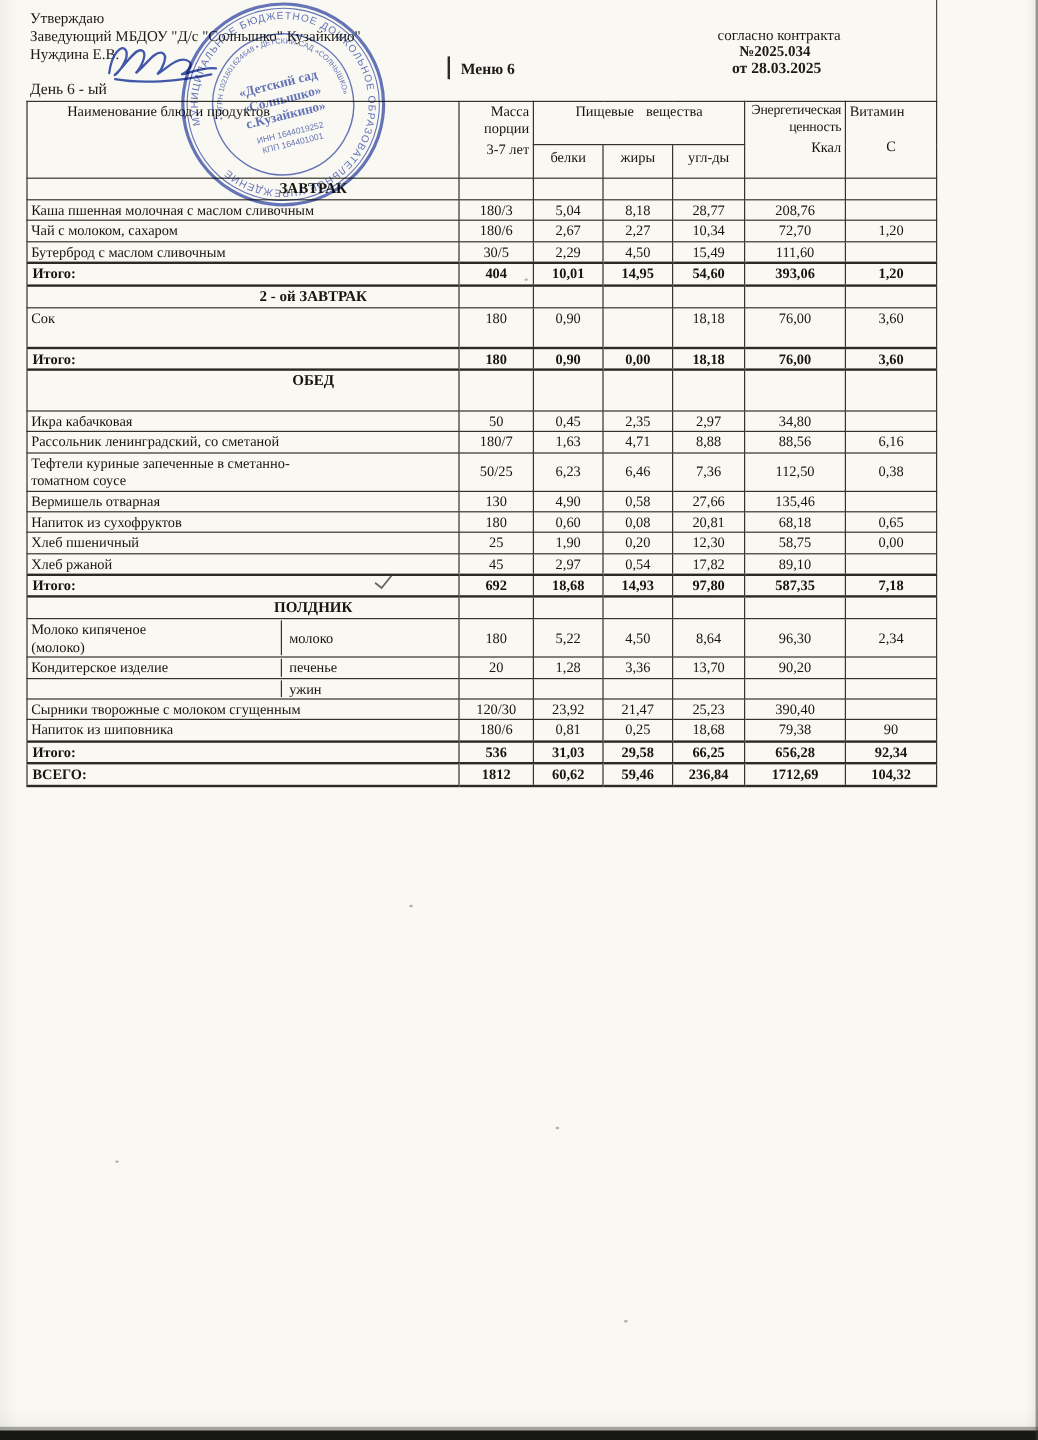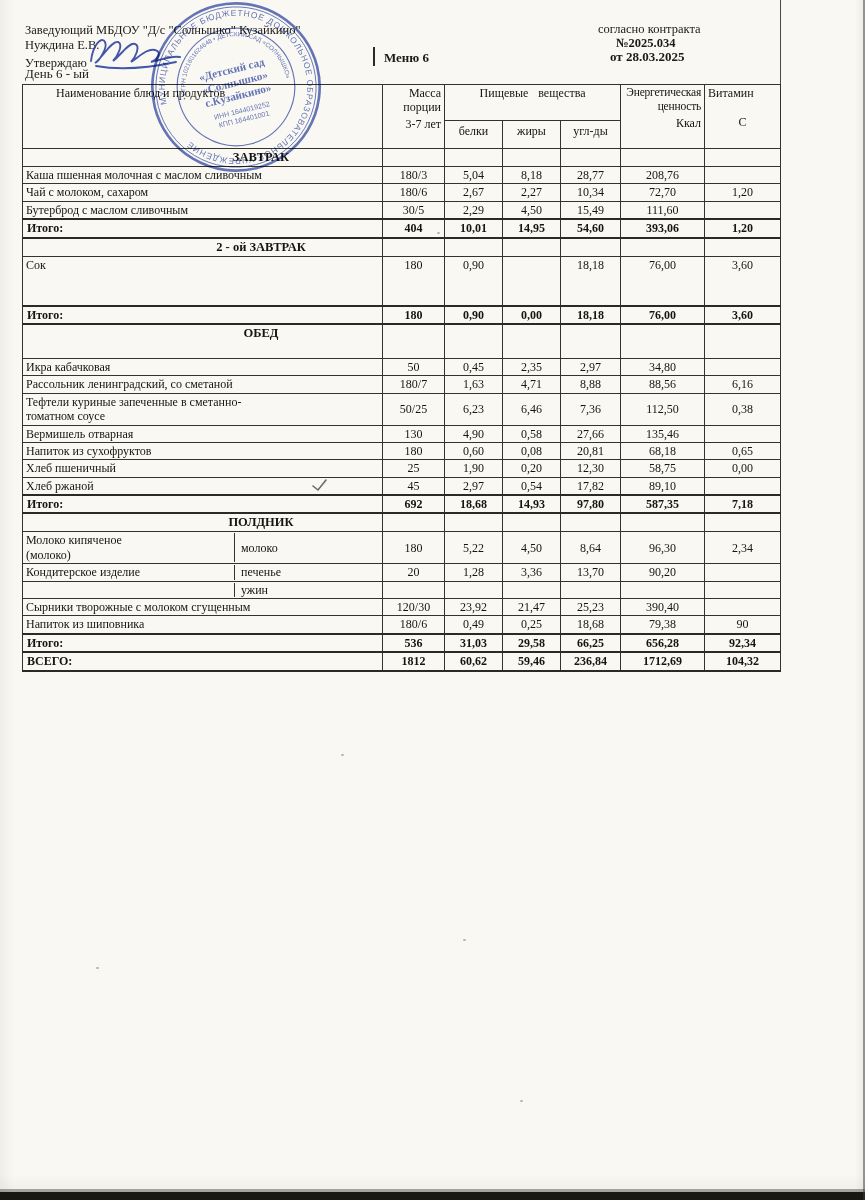--- a/index.html
+++ b/index.html
@@ -5,21 +5,21 @@
   * { margin:0; padding:0; box-sizing:border-box; }
   html,body { width:865px; height:1200px; }
   body { background:#dddbd4; font-family:"Liberation Serif", serif; }
   .page { position:relative; width:865px; height:1200px; background:#f9f8f3; overflow:hidden; color:#1c1b18; }
   .page::before { content:""; position:absolute; inset:0; pointer-events:none;
     background: linear-gradient(90deg, rgba(80,75,60,.06), rgba(0,0,0,0) 14px),
                 linear-gradient(270deg, rgba(60,60,50,.08), rgba(0,0,0,0) 10px),
                 linear-gradient(0deg, rgba(60,60,50,.07), rgba(0,0,0,0) 26px); }
 
   
-  .t-utv      { position:absolute; left:25px; top:8px;  font-size:12.5px;margin-top:48px; }
+  .t-utv      { position:absolute; left:25px; top:8px;  font-size:12.5px; }
   .t-org      { position:absolute; left:25px; top:23px; font-size:12.5px; }
   .t-name     { position:absolute; left:25px; top:38px; font-size:12.5px; }
   .t-contract { position:absolute; left:598px; top:22px; font-size:12.5px; }
   .t-contract-no { position:absolute; left:616px; top:36px; font-size:12.5px;font-weight:bold; }
   .t-menu     { position:absolute; left:384px; top:50px; font-weight:bold; font-size:13px; }
   .menu-divider { position:absolute; left:373px; top:47px; width:2px; height:19px; background:#2a2a28; }
   .t-date     { position:absolute; left:610px; top:49px; font-weight:bold; font-size:13px; }
   .t-day      { position:absolute; left:25px; top:66px; font-weight:normal; font-size:13px; }
   .header-frame-line { position:absolute; left:780px; top:0; width:1px; height:84px; background:#4a4a46; }
 
@@ -40,21 +40,21 @@
   .sub-hdr th { text-align:center; height:28px; padding-top:3px; }
   th.c-vit .vit-top { text-align:left; }
   th.c-vit .vit-c { text-align:center; margin-top:15px; }
 
   td.mass, td.num, td.kcal, td.vit { text-align:center; vertical-align:middle; }
   td.name { text-align:left; vertical-align:middle; }
 
   tr.sec-title td.name { font-weight:bold; font-size:12.5px; text-align:center; padding-left:120px; }
   tr.sec-title td { height:17px; }
   tr.sec-title.s2 td { height:34px; vertical-align:top; }
-  tr.item.s1 td { height:50px; vertical-align:top; }
+  tr.item.s1 td { height:34px; vertical-align:top; }
 
   tr.totals td { font-weight:bold; border-top:2px solid #2b2a24; border-bottom:2px solid #2b2a24; }
   tr.totals td.name { padding-left:4px; }
 
   .name-flex { display:flex; align-items:stretch; }
   .name-text { white-space:pre-line; display:block; max-width:240px; }
   .name-flex.with-note .name-text { flex:none; width:208px; max-width:208px; }
   .name-note { border-left:1px solid #35332c; padding-left:6px; flex:1; display:flex; align-items:center; }
 
   
@@ -398,21 +398,21 @@
           <td class="kcal">390,40</td>
           <td class="vit"></td>
         </tr>
         <tr class="item s3">
           <td class="name">
             <div class="name-flex">
               <span class="name-text">Напиток из шиповника</span>
             </div>
           </td>
           <td class="mass">180/6</td>
-          <td class="num">0,49</td>
+          <td class="num">0,81</td>
           <td class="num">0,25</td>
           <td class="num">18,68</td>
           <td class="kcal">79,38</td>
           <td class="vit">90</td>
         </tr>
         <tr class="totals s3">
           <td class="name">Итого:</td>
           <td class="mass">536</td>
           <td class="num">31,03</td>
           <td class="num">29,58</td>

